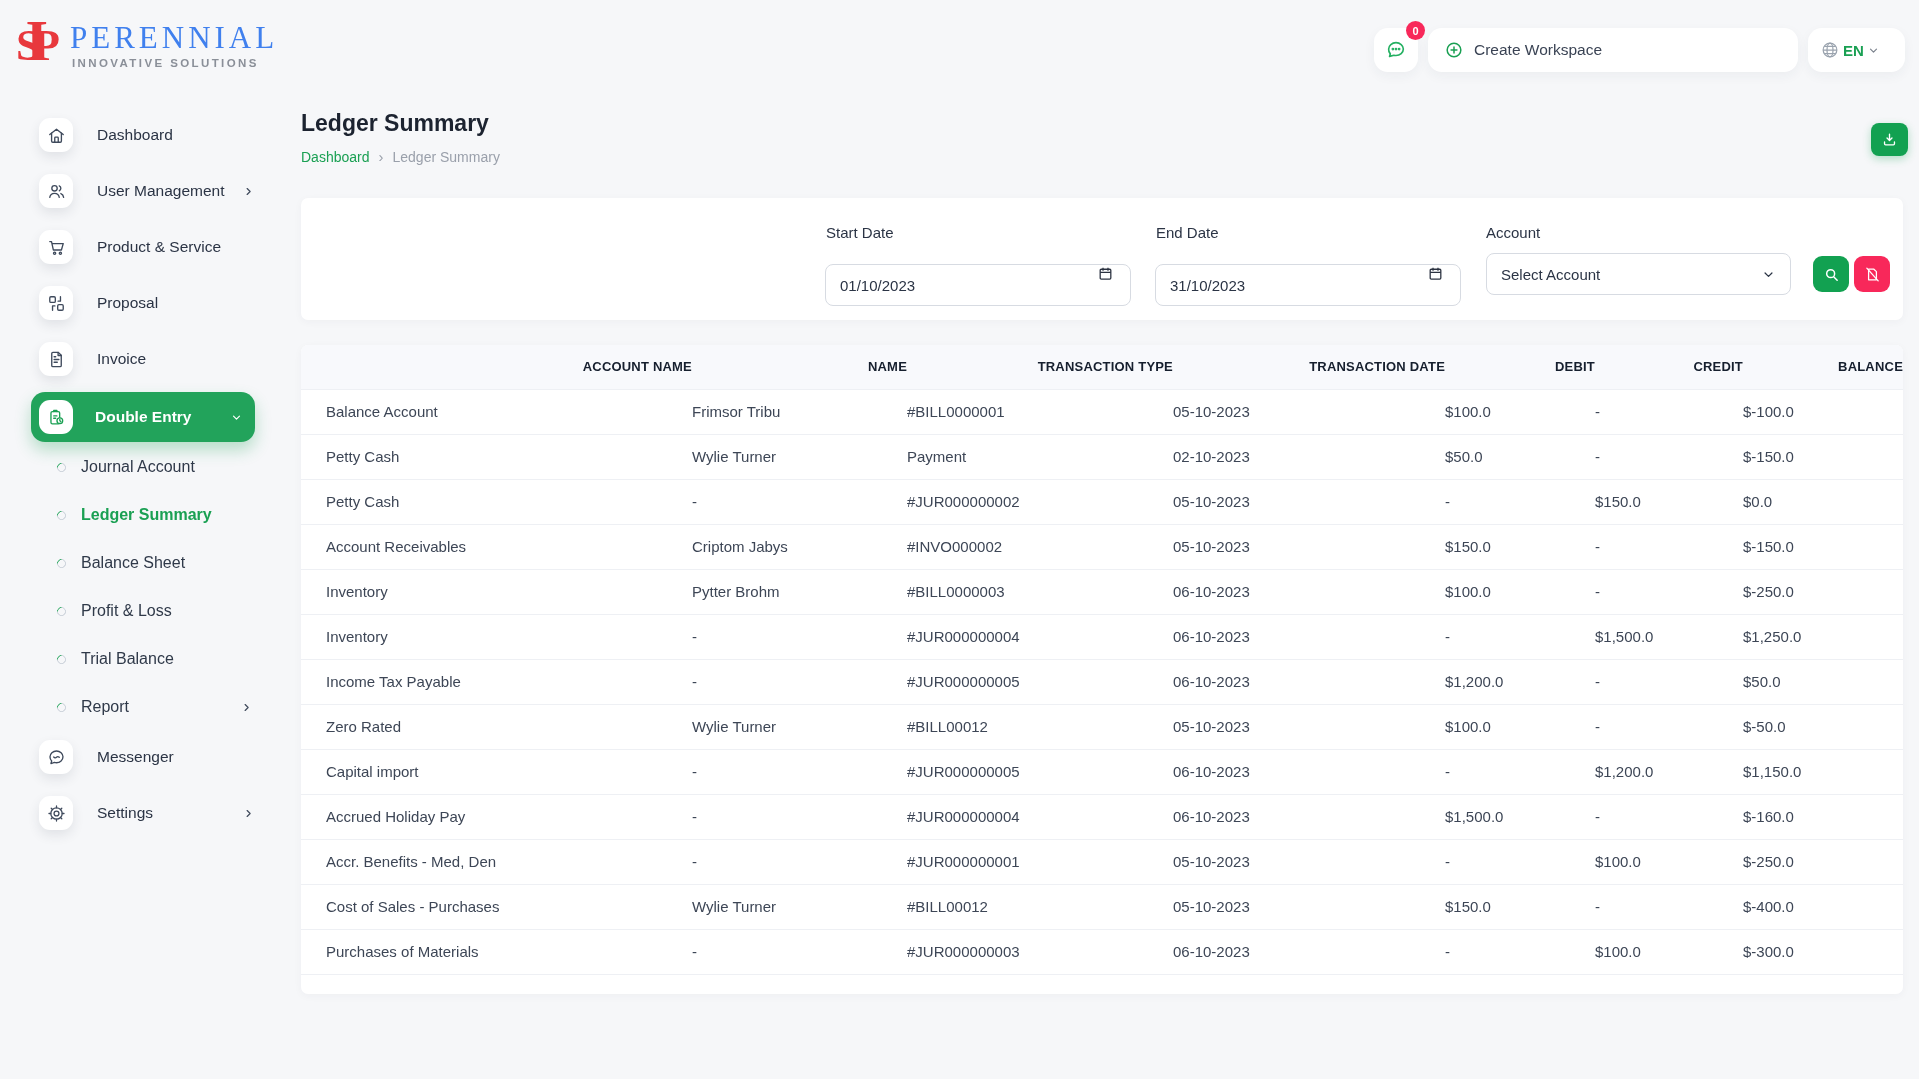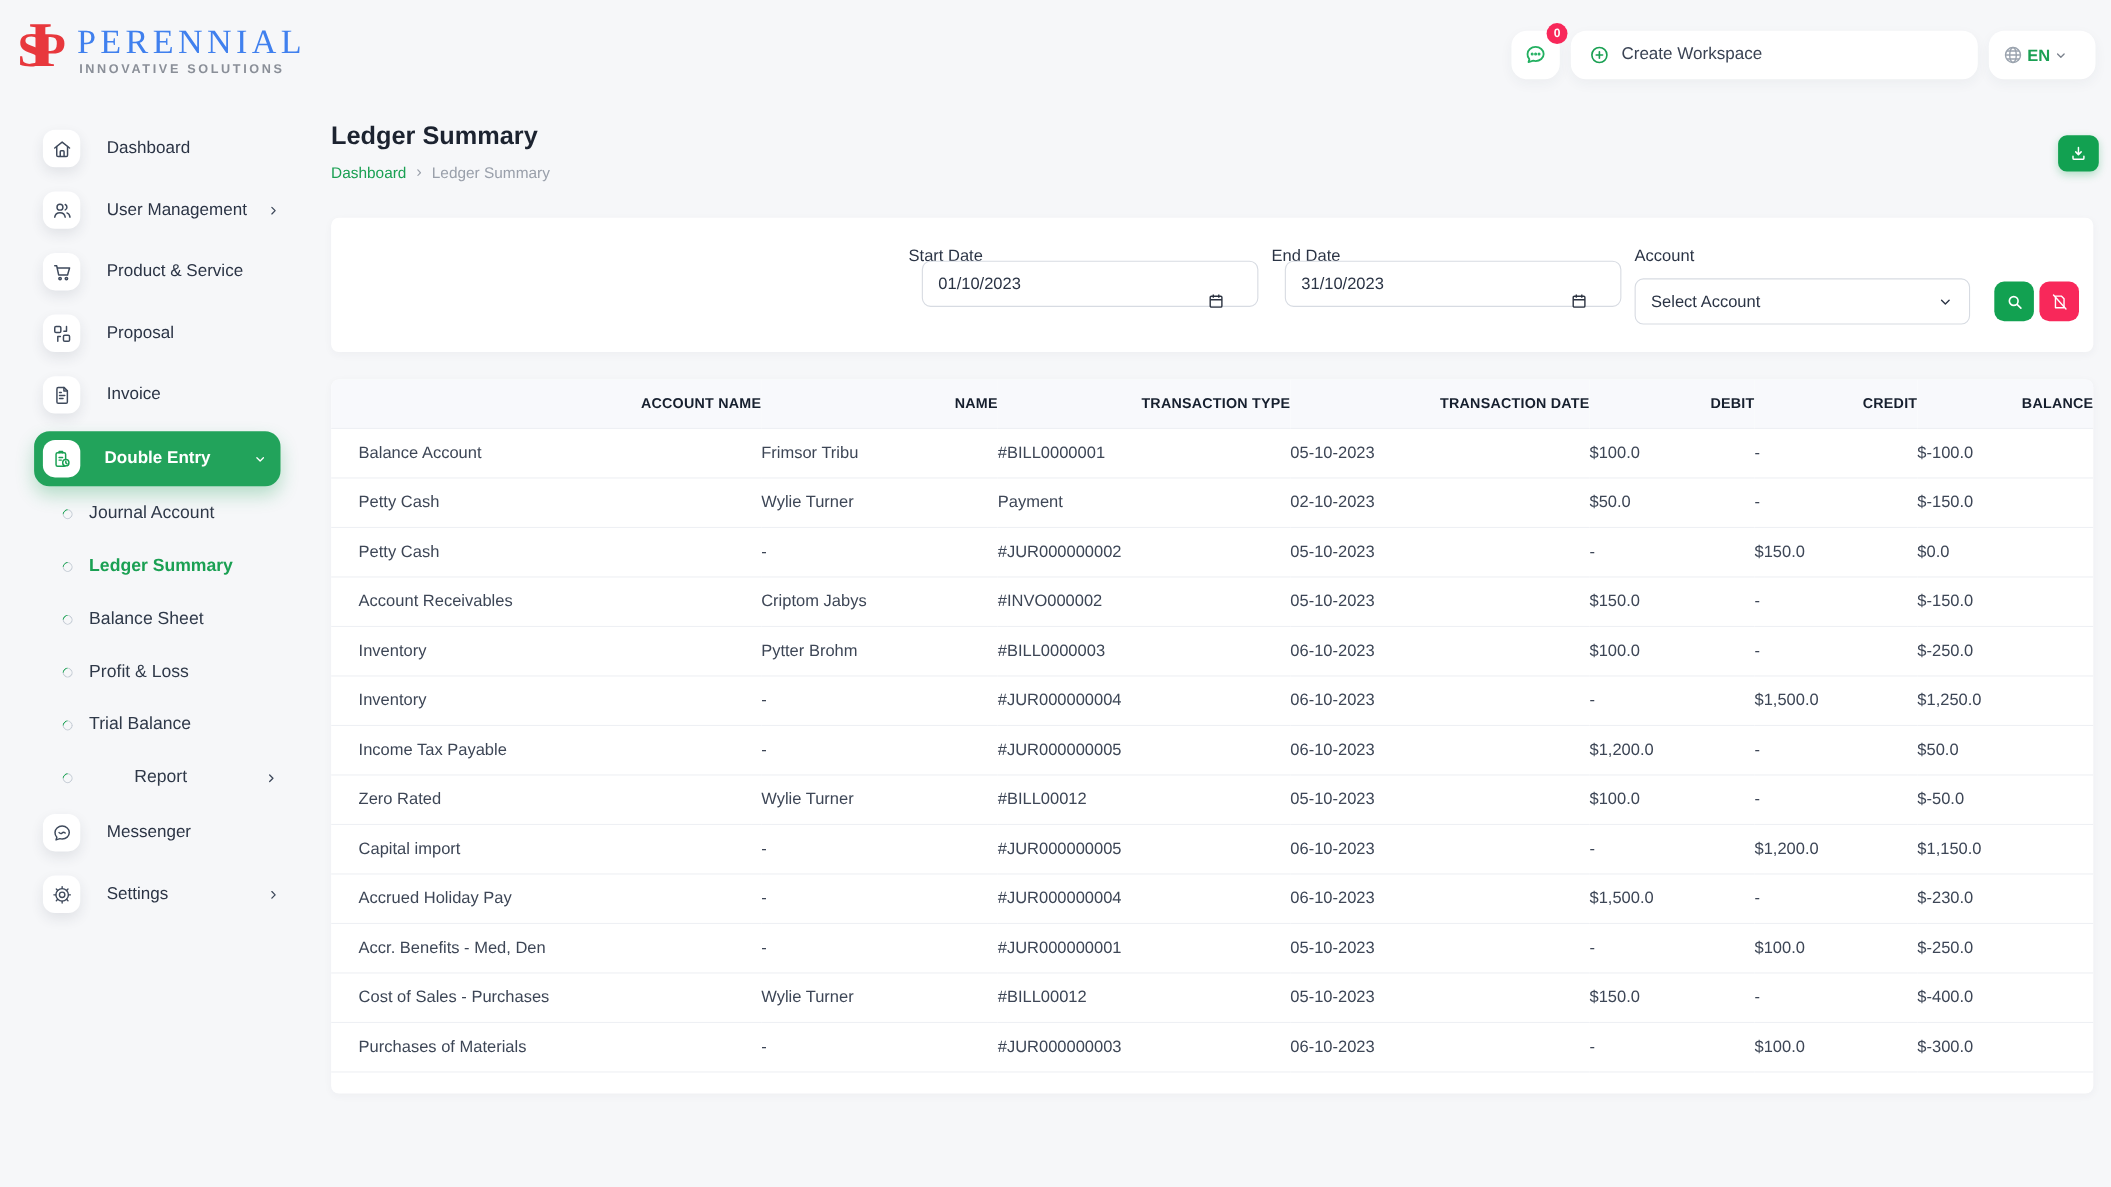--- a/index.html
+++ b/index.html
@@ -36,40 +36,40 @@
   .icon-box { width:34px; height:34px; background:#fff; border-radius:11px; box-shadow:0 5px 12px rgba(35,45,65,.10); display:flex; align-items:center; justify-content:center; color:#3f4a5c; flex:0 0 auto; }
   .icon-box svg { width:19px; height:19px; }
   .side-label { margin-left:24px; font-size:15.5px; font-weight:500; color:#2b3445; white-space:nowrap; }
   .side-chev { margin-left:auto; color:#3f4a5c; }
   .side-chev svg { width:13px; height:13px; }
   .side-item.active { background:#22a35b; border-radius:14px; margin-left:31px; width:224px; padding-left:8px; height:50px; box-shadow:0 8px 16px rgba(34,163,91,.30); }
   .side-item.active .side-label { color:#fff; font-weight:700; margin-left:22px; }
   .side-item.active .icon-box { box-shadow:none; color:#1aa053; }
   .side-item.active .side-chev { color:#fff; margin-right:12px; }
   .side-sub { height:30px; margin:0 0 18px 57px; width:198px; display:flex; align-items:center; cursor:pointer; }
-  .side-sub.last-sub { margin-bottom:12px;gap:41px; }
+  .side-sub.last-sub { margin-bottom:12px; }
   .bullet { width:9px; height:9px; border:1.6px solid #c6cdd6; border-left-color:#1aa053; border-radius:50%; transform:rotate(45deg); flex:0 0 auto; }
   .sub-label { margin-left:15px; font-size:16px; font-weight:500; color:#2f3949; white-space:nowrap; }
   .side-sub.active .sub-label { color:#1aa053; font-weight:700; }
   .side-sub .side-chev { margin-right:2px; }
 
   
   .main { position:absolute; left:301px; top:100px; width:1602px; }
   .page-title { position:absolute; left:0; top:10px; font-size:23px; font-weight:700; color:#1c2330; }
   .breadcrumb { position:absolute; left:0; top:48px; display:flex; align-items:center; gap:9px; font-size:14px; }
   .bc-link { color:#1aa053; cursor:pointer; }
   .bc-sep { color:#9aa0ab; font-size:15px; }
   .bc-current { color:#9aa0ab; }
   .download-btn { position:absolute; left:1570px; top:23px; width:37px; height:33px; background:#12a151; border-radius:8px; display:flex; align-items:center; justify-content:center; cursor:pointer; box-shadow:0 3px 8px rgba(18,161,81,.3); }
   .download-btn svg { width:17px; height:17px; }
 
   .card { background:#fff; border-radius:7px; box-shadow:0 2px 8px rgba(40,50,70,.04); position:absolute; left:0; width:1602px; }
   .filter-card { top:98px; height:122px; }
   .f-label { position:absolute; font-size:15px; color:#2b3445; top:26px; }
-  .f-input { position:absolute; top:39px; height:42px; width:306px; border:1px solid #d7dbe2; border-radius:8px; background:#fff; font-family:"Liberation Sans", sans-serif; font-size:15px; color:#2b3445; padding:0 38px 0 14px; outline:none;margin-left:13px; }
+  .f-input { position:absolute; top:66px; height:42px; width:306px; border:1px solid #d7dbe2; border-radius:8px; background:#fff; font-family:"Liberation Sans", sans-serif; font-size:15px; color:#2b3445; padding:0 38px 0 14px; outline:none; }
   .cal-ico { position:absolute; top:67px; pointer-events:none; }
   .cal-ico svg { width:17px; height:17px; }
   .f-select { position:absolute; top:55px; left:1185px; height:42px; width:305px; border:1px solid #d7dbe2; border-radius:8px; background:#fff; display:flex; align-items:center; padding:0 14px; font-size:15px; color:#2b3445; cursor:pointer; }
   .f-select .chev { margin-left:auto; color:#2b3445; }
   .f-select .chev svg { width:15px; height:15px; }
   .sq-btn { position:absolute; top:58px; width:36px; height:36px; border:none; border-radius:9px; display:flex; align-items:center; justify-content:center; cursor:pointer; }
   .sq-btn svg { width:17px; height:17px; }
   .search-btn { left:1512px; background:#12a151; }
   .clear-btn { left:1553px; background:#f8285a; }
 
@@ -432,21 +432,21 @@
             <td>$1,200.0</td>
             <td>$1,150.0</td>
           </tr>
           <tr>
             <td>Accrued Holiday Pay</td>
             <td>-</td>
             <td>#JUR000000004</td>
             <td>06-10-2023</td>
             <td>$1,500.0</td>
             <td>-</td>
-            <td>$-230.0</td>
+            <td>$-160.0</td>
           </tr>
           <tr>
             <td>Accr. Benefits - Med, Den</td>
             <td>-</td>
             <td>#JUR000000001</td>
             <td>05-10-2023</td>
             <td>-</td>
             <td>$100.0</td>
             <td>$-250.0</td>
           </tr>

